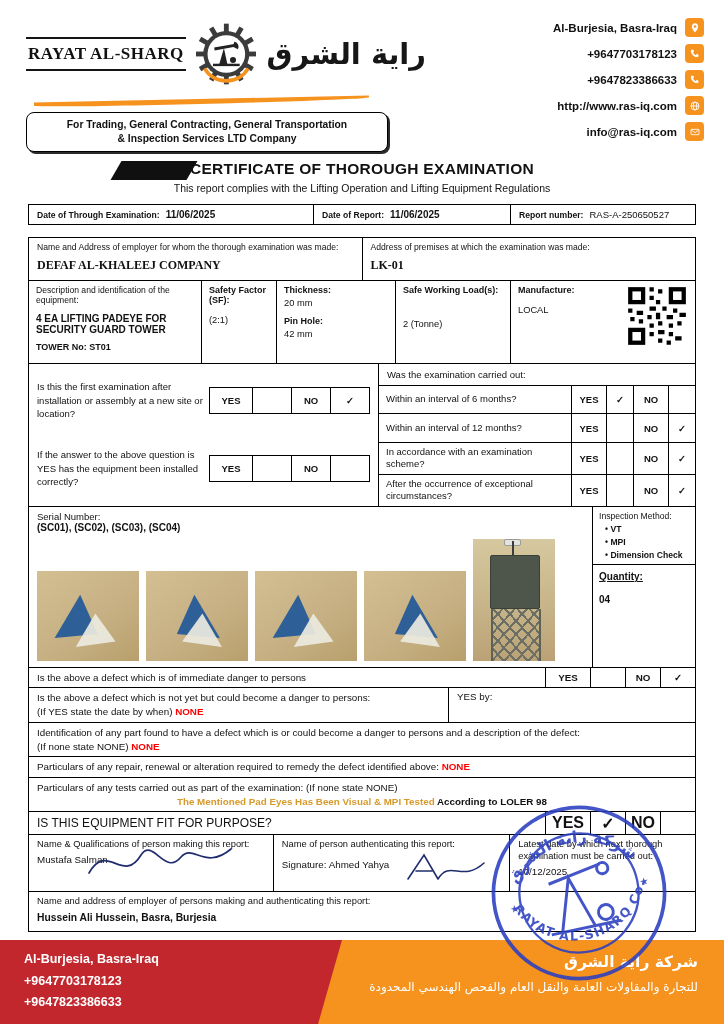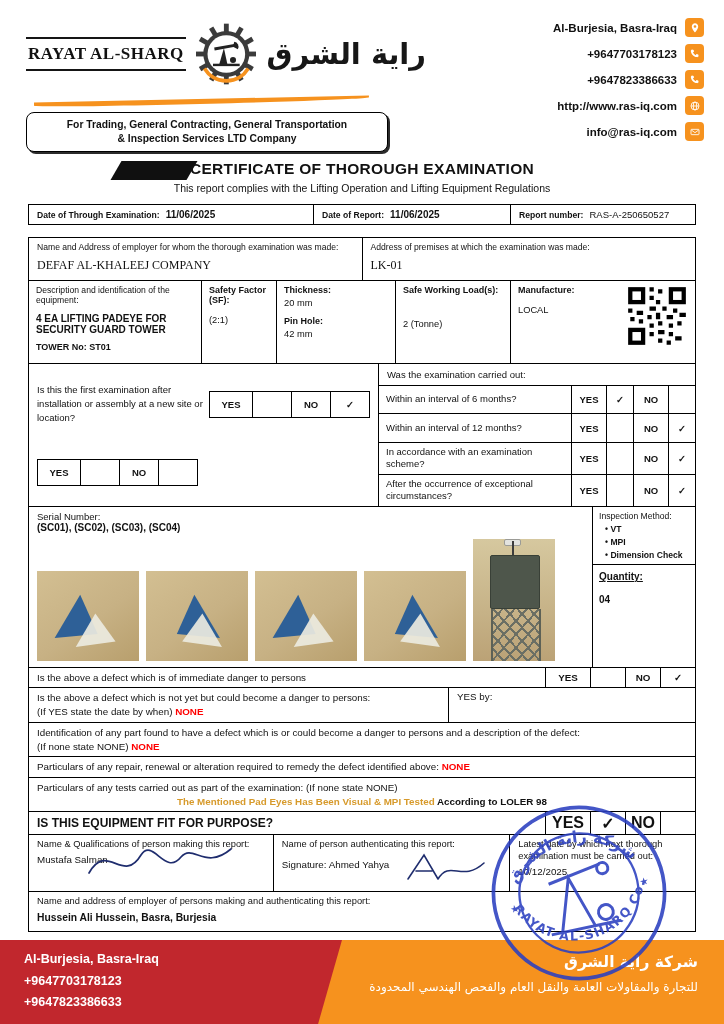--- a/index.html
+++ b/index.html
@@ -34,21 +34,21 @@
   .mval.plain{font-weight:normal;font-size:9.5px;}
 
   .stack>div{border:1px solid #000;margin-top:-1px;}
   .stack>div:first-child{margin-top:0;}
   .slabel{font-size:8.6px;line-height:1.25;}
   .sval{font-size:10px;font-weight:bold;}
 
   .emp{display:flex;}
   .emp .ecell{flex:1;padding:4px 8px 7px;}
   .emp .ecell+.ecell{border-left:1px solid #000;}
-  .emp .serifval{font-family:"Liberation Serif",serif;font-size:12px;font-weight:normal;margin-top:5px;}
+  .emp .serifval{font-family:"Liberation Serif",serif;font-size:12px;font-weight:bold;margin-top:5px;}
 
   .equip{display:flex;min-height:82px;}
   .equip>div{padding:4px 7px;}
   .equip>div+div{border-left:1px solid #000;}
   .eq-desc{width:158px;}
   .eq-sf{width:60px;}
   .eq-th{width:104px;}
   .eq-swl{width:100px;}
   .eq-man{flex:1;display:flex;justify-content:space-between;}
   .blabel{font-size:9px;font-weight:bold;}
@@ -95,21 +95,21 @@
   
   .drow{display:flex;align-items:stretch;font-size:9.8px;}
   .dtext{flex:1;padding:4px 8px;display:flex;align-items:center;}
   .dblock{flex:1;padding:3px 8px;line-height:1.4;}
   .dright{width:230px;border-left:1px solid #000;padding:3px 8px;}
   .red{color:#f00;font-weight:bold;}
   .hl{color:#D79A2B;font-weight:bold;}
   .hlb{color:#111;font-weight:bold;}
   .center{text-align:center;}
   .fitrow{display:flex;align-items:stretch;}
-  .fit-q{flex:1;padding:4px 8px;font-weight:bold;font-size:12px;display:flex;align-items:center;}
+  .fit-q{flex:1;padding:4px 8px;font-weight:normal;font-size:12px;display:flex;align-items:center;}
 
   
   .sigrow{display:flex;min-height:56px;}
   .sigrow>div{padding:4px 8px;position:relative;}
   .sigrow>div+div{border-left:1px solid #000;}
   .sg1{flex:1.35;}
   .sg2{flex:1.3;}
   .sg3{flex:1;}
   .signame{font-size:9.8px;margin-top:3px;}
   .sigsvg{position:absolute;pointer-events:none;}
@@ -298,20 +298,21 @@
           <div class="q-item">
             <div class="q-text">Is this the first examination after installation or assembly at a new site or location?</div>
             <div class="bgrp">
               <div class="bcell">YES</div>
               <div class="bcell"></div>
               <div class="bcell">NO</div>
               <div class="bcell">✓</div>
             </div>
           </div>
           <div class="q-item">
+            <div class="q-text">If the answer to the above question is YES has the equipment been installed correctly?</div>
             <div class="bgrp">
               <div class="bcell">YES</div>
               <div class="bcell"></div>
               <div class="bcell">NO</div>
               <div class="bcell"></div>
             </div>
           </div>
         </div>
         <div class="q-right">
           <div class="q-hdr">Was the examination carried out:</div>

